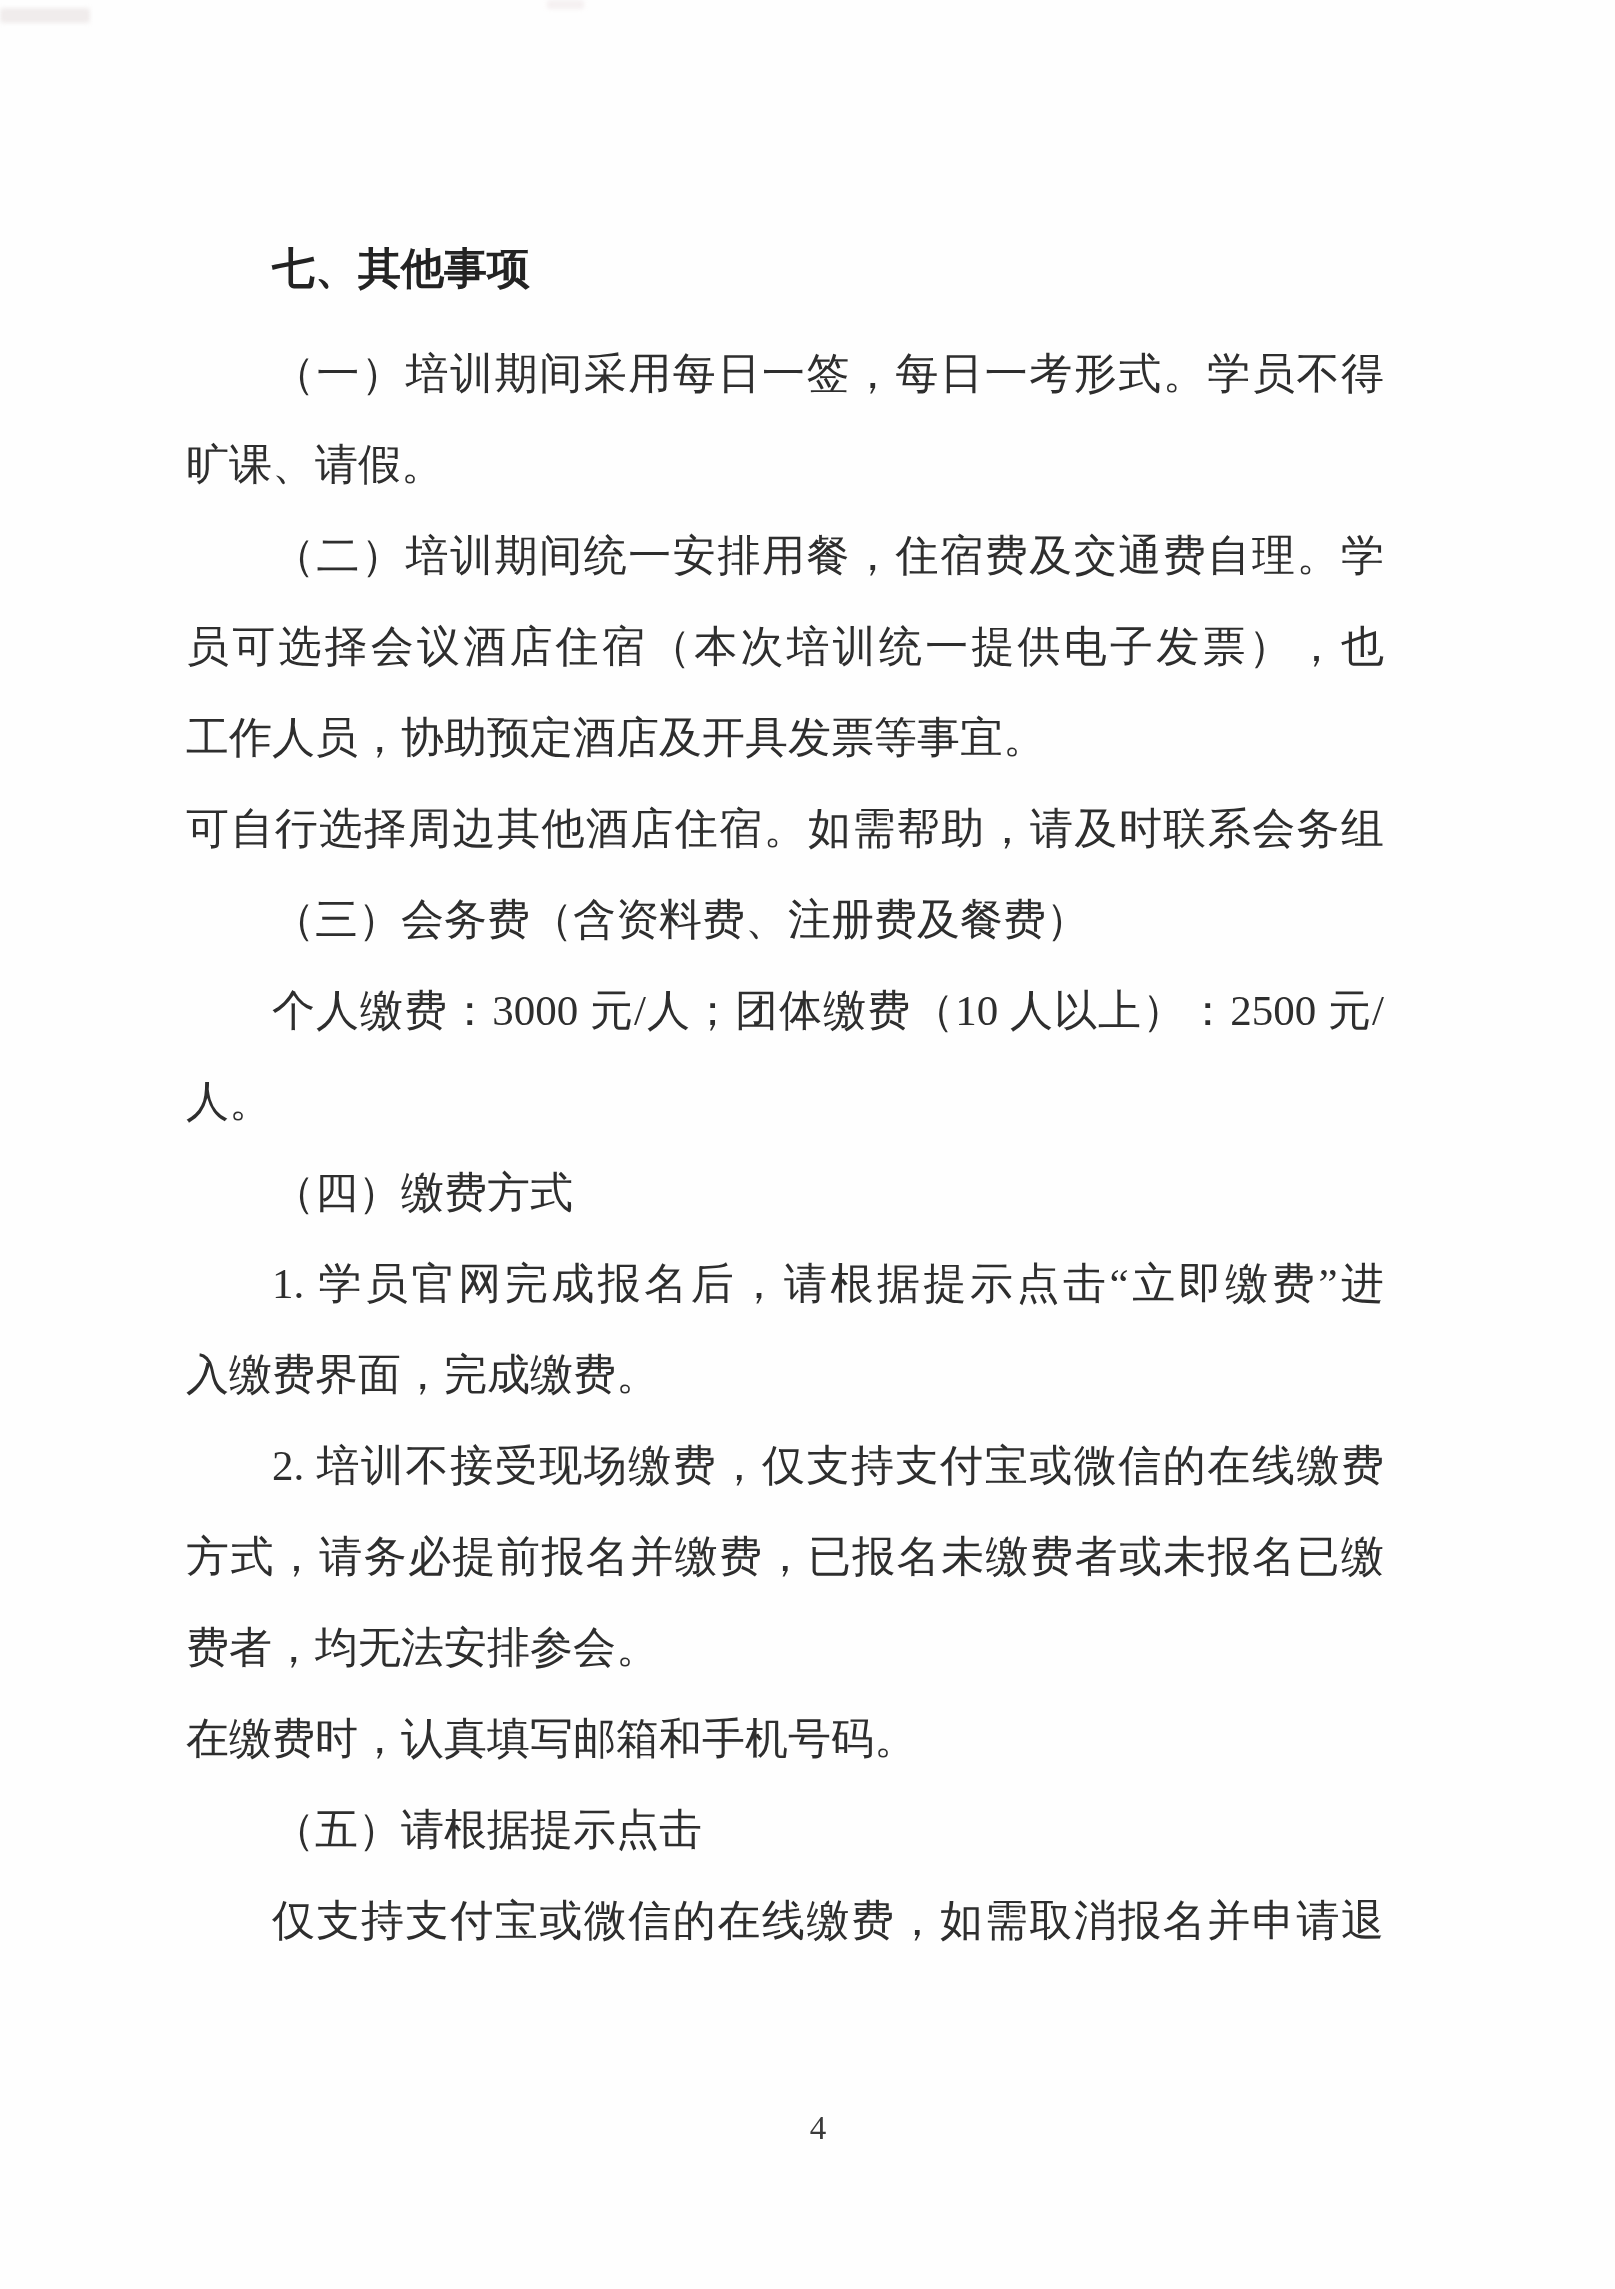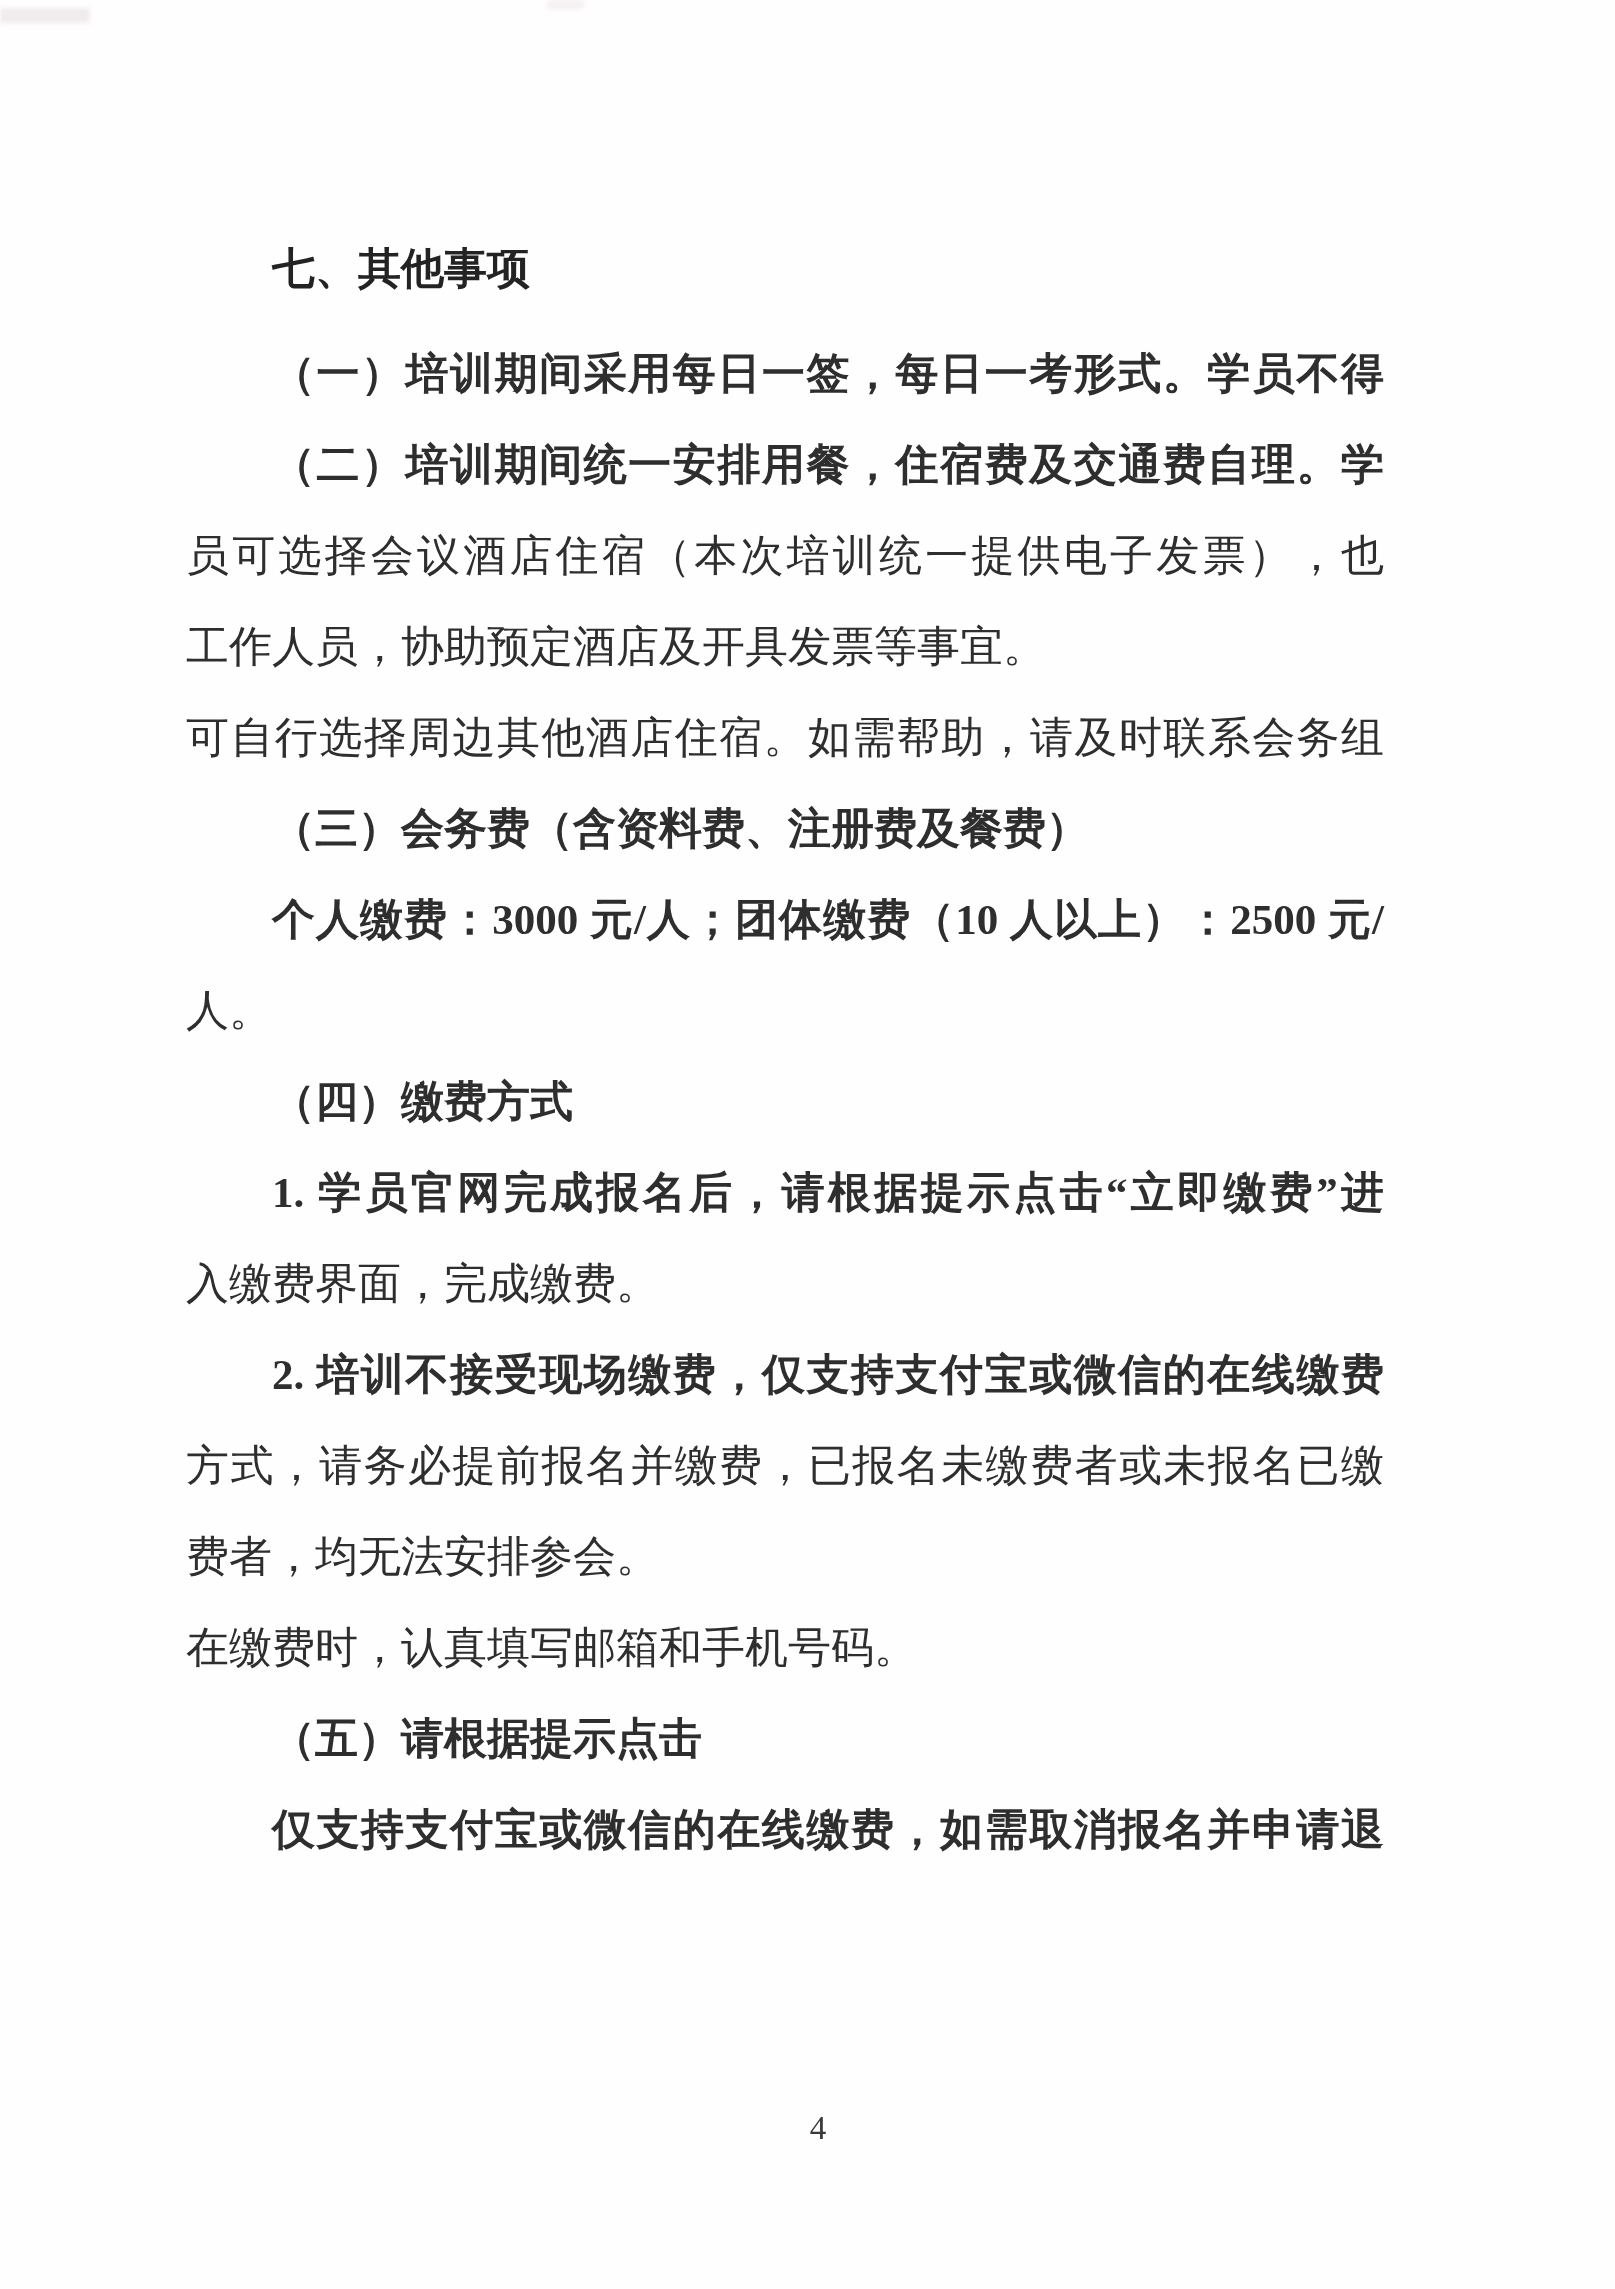--- a/index.html
+++ b/index.html
@@ -47,21 +47,20 @@
     text-align: center;
     text-align-last: left;
   }
   .line.justify {
     white-space: normal;
     text-align: justify;
     text-align-last: justify;
   }
   .line.indent {
     text-indent: 86px;
-    font-weight: bold;
   }
   .heading {
     font-weight: 700;
     color: #232323;
     text-indent: 86px;
     margin-bottom: 13.7px;
   }
   .pagenum {
     position: absolute;
     left: 186px;
@@ -77,20 +76,21 @@
 </head>
 <body>
 
 <div class="page">
   <div class="artifact artifact-1"></div>
   <div class="artifact artifact-2"></div>
 
   <div class="content">
     <div class="line heading">七、其他事项</div>
     <div class="line indent justify">（一）培训期间采用每日一签，每日一考形式。学员不得</div>
+    <div class="line">旷课、请假。</div>
     <div class="line indent justify">（二）培训期间统一安排用餐，住宿费及交通费自理。学</div>
     <div class="line justify">员可选择会议酒店住宿（本次培训统一提供电子发票），也</div>
     <div class="line">工作人员，协助预定酒店及开具发票等事宜。</div>
     <div class="line justify">可自行选择周边其他酒店住宿。如需帮助，请及时联系会务组</div>
     <div class="line indent">（三）会务费（含资料费、注册费及餐费）</div>
     <div class="line indent justify">个人缴费：3000 元/人；团体缴费（10 人以上）：2500 元/</div>
     <div class="line">人。</div>
     <div class="line indent">（四）缴费方式</div>
     <div class="line indent justify">1. 学员官网完成报名后，请根据提示点击“立即缴费”进</div>
     <div class="line">入缴费界面，完成缴费。</div>

